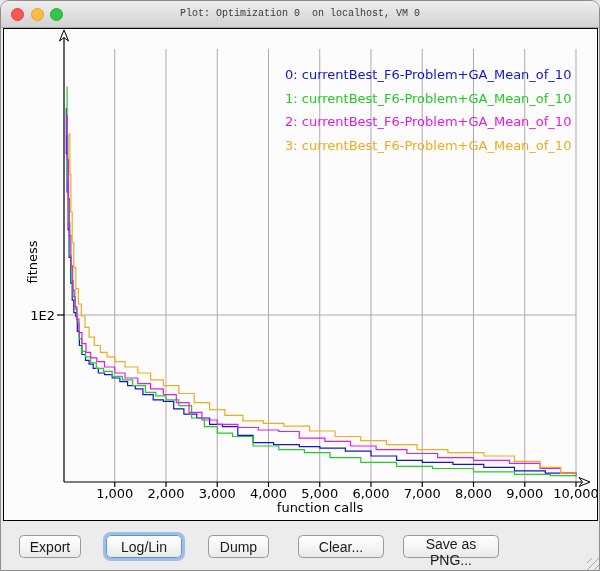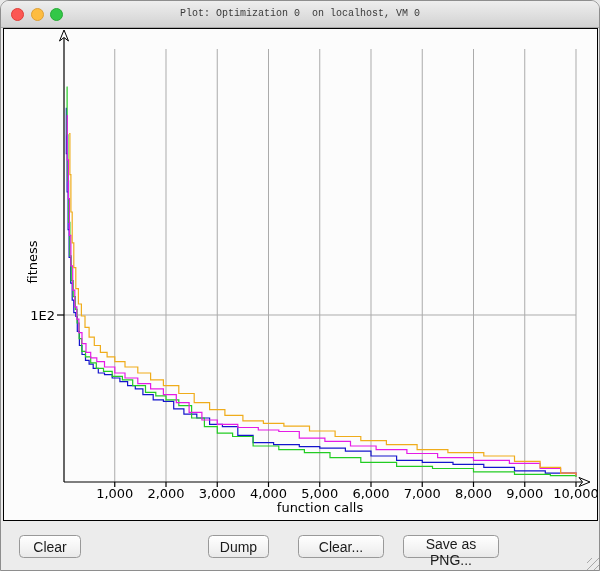--- a/index.html
+++ b/index.html
@@ -113,23 +113,30 @@
           <text x="520.75" y="469" text-anchor="middle">9,000</text>
           <text x="572" y="469" text-anchor="middle">10,000</text>
         </g>
       <g id="curves">
           <path d="M61.8,79.3L62.3,79.3L62.3,124.7L63.1,124.7L63.1,163.0L64.1,163.0L64.1,200.7L65.1,200.7L65.1,228.4L66.7,228.4L66.7,254.2L68.2,254.2L68.2,271.1L69.8,271.1L69.8,283.6L71.8,283.6L71.8,287.5L73.3,287.5L73.3,302.3L75.4,302.3L75.4,316.5L78.0,316.5L78.0,325.5L81.5,325.5L81.5,331.4L85.1,331.4L85.1,335.2L89.2,335.2L89.2,339.4L94.3,339.4L94.3,344.0L100.5,344.0L100.5,345.6L108.2,345.6L108.2,349.0L115.9,349.0L115.9,352.7L123.6,352.7L123.6,356.7L131.3,356.7L131.3,359.9L138.9,359.9L138.9,365.7L149.2,365.7L149.2,370.9L159.4,370.9L159.4,372.3L169.7,372.3L169.7,379.9L179.9,379.9L179.9,385.1L192.8,385.1L192.8,389.0L205.6,389.0L205.6,395.3L218.4,395.3L218.4,397.6L233.8,397.6L233.8,406.3L249.1,406.3L249.1,413.6L269.6,413.6L269.6,415.6L295.3,415.6L295.3,417.7L315.8,417.7L315.8,419.1L341.4,419.1L341.4,422.1L367.0,422.1L367.0,427.0L392.6,427.0L392.6,431.4L418.3,431.4L418.3,433.3L449.0,433.3L449.0,435.3L479.8,435.3L479.8,438.4L510.5,438.4L510.5,441.8L541.3,441.8L541.3,444.1L572.0,444.1L572.0,446.6" fill="none" stroke="#1414cc" stroke-width="1.2"></path>
           <path d="M62.6,58.0L63.1,58.0L63.1,105.9L63.9,105.9L63.9,151.9L64.6,151.9L64.6,193.3L65.9,193.3L65.9,226.9L67.2,226.9L67.2,251.7L69.2,251.7L69.2,267.6L71.3,267.6L71.3,280.4L73.1,280.4L73.1,294.0L75.1,294.0L75.1,309.7L77.7,309.7L77.7,322.3L81.5,322.3L81.5,327.8L86.7,327.8L86.7,333.9L92.3,333.9L92.3,339.4L99.5,339.4L99.5,342.4L108.2,342.4L108.2,347.3L118.4,347.3L118.4,350.8L128.7,350.8L128.7,356.7L141.5,356.7L141.5,363.3L151.8,363.3L151.8,366.9L162.0,366.9L162.0,370.9L174.8,370.9L174.8,376.7L187.6,376.7L187.6,389.0L200.4,389.0L200.4,397.6L213.3,397.6L213.3,404.1L228.6,404.1L228.6,407.5L249.1,407.5L249.1,417.0L274.8,417.0L274.8,420.6L300.4,420.6L300.4,423.7L326.0,423.7L326.0,428.7L356.8,428.7L356.8,433.3L392.6,433.3L392.6,437.4L428.5,437.4L428.5,439.5L469.5,439.5L469.5,442.9L510.5,442.9L510.5,445.4L546.4,445.4L546.4,446.6L572.0,446.6L572.0,447.9" fill="none" stroke="#22cc22" stroke-width="1.2"></path>
           <path d="M62.8,86.7L63.3,86.7L63.3,130.8L64.4,130.8L64.4,169.6L65.4,169.6L65.4,206.3L66.9,206.3L66.9,236.8L68.7,236.8L68.7,261.2L70.8,261.2L70.8,277.8L72.8,277.8L72.8,290.1L74.9,290.1L74.9,303.7L78.0,303.7L78.0,314.7L82.0,314.7L82.0,323.4L86.7,323.4L86.7,328.9L92.8,328.9L92.8,332.6L100.5,332.6L100.5,338.0L110.8,338.0L110.8,344.0L121.0,344.0L121.0,349.0L133.8,349.0L133.8,354.6L146.6,354.6L146.6,359.9L159.4,359.9L159.4,365.7L172.3,365.7L172.3,373.7L185.1,373.7L185.1,383.3L197.9,383.3L197.9,391.0L213.3,391.0L213.3,395.3L233.8,395.3L233.8,398.5L254.3,398.5L254.3,401.0L274.8,401.0L274.8,402.5L295.3,402.5L295.3,409.2L320.9,409.2L320.9,412.3L346.5,412.3L346.5,417.0L372.1,417.0L372.1,420.6L402.9,420.6L402.9,424.5L433.6,424.5L433.6,428.7L469.5,428.7L469.5,431.4L505.4,431.4L505.4,434.3L536.1,434.3L536.1,439.5L556.6,439.5L556.6,444.1L572.0,444.1L572.0,446.6" fill="none" stroke="#e51be5" stroke-width="1.2"></path>
           <path d="M65.1,104.6L65.9,104.6L65.9,145.7L66.9,145.7L66.9,183.0L68.2,183.0L68.2,213.8L69.8,213.8L69.8,238.7L71.8,238.7L71.8,259.7L74.4,259.7L74.4,275.0L77.4,275.0L77.4,287.0L81.0,287.0L81.0,298.3L85.1,298.3L85.1,308.1L90.3,308.1L90.3,316.5L96.4,316.5L96.4,323.4L103.1,323.4L103.1,327.8L110.8,327.8L110.8,332.6L121.0,332.6L121.0,338.0L133.8,338.0L133.8,344.0L146.6,344.0L146.6,350.8L159.4,350.8L159.4,356.7L174.8,356.7L174.8,364.5L190.2,364.5L190.2,373.7L205.6,373.7L205.6,380.6L220.9,380.6L220.9,386.3L238.9,386.3L238.9,391.8L259.4,391.8L259.4,394.4L279.9,394.4L279.9,397.1L305.5,397.1L305.5,402.0L331.1,402.0L331.1,407.5L356.8,407.5L356.8,411.7L382.4,411.7L382.4,415.6L413.1,415.6L413.1,420.6L443.9,420.6L443.9,423.7L479.8,423.7L479.8,427.0L510.5,427.0L510.5,432.4L536.1,432.4L536.1,438.4L556.6,438.4L556.6,444.1L572.0,444.1L572.0,446.6" fill="none" stroke="#efac1b" stroke-width="1.2"></path>
         </g>
     </svg>
+    <div class="legend" id="legend">
+        <div class="legend-row" style="color: rgb(20, 20, 204);">0: currentBest_F6-Problem+GA_Mean_of_10</div>
+        <div class="legend-row" style="color: rgb(34, 204, 34);">1: currentBest_F6-Problem+GA_Mean_of_10</div>
+        <div class="legend-row" style="color: rgb(229, 27, 229);">2: currentBest_F6-Problem+GA_Mean_of_10</div>
+        <div class="legend-row" style="color: rgb(239, 172, 27);">3: currentBest_F6-Problem+GA_Mean_of_10</div>
+      </div>
   </div>
 
   <div class="button-bar">
-    <button class="osx-btn" style="left:18px;  width:62px;">Clear</button>
+    <button class="osx-btn" style="left:18px;  width:62px;">Export</button>
+    <button class="osx-btn focused" style="left:105px; width:76px;">Log/Lin</button>
     <button class="osx-btn" style="left:207px; width:61px;">Dump</button>
     <button class="osx-btn" style="left:297px; width:86px;">Clear...</button>
     <button class="osx-btn" style="left:402px; width:96px;">Save as PNG...</button>
     <div class="grip"></div>
   </div>
 
 </div>
 
 </body></html>

